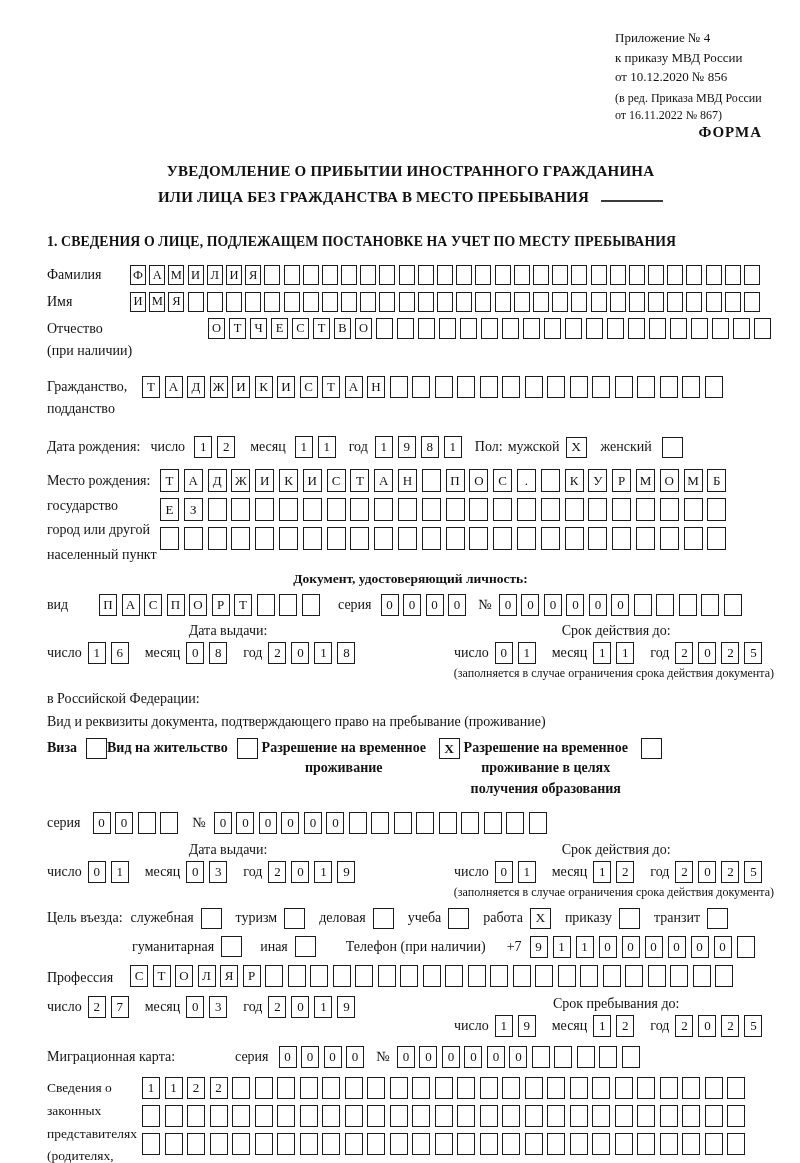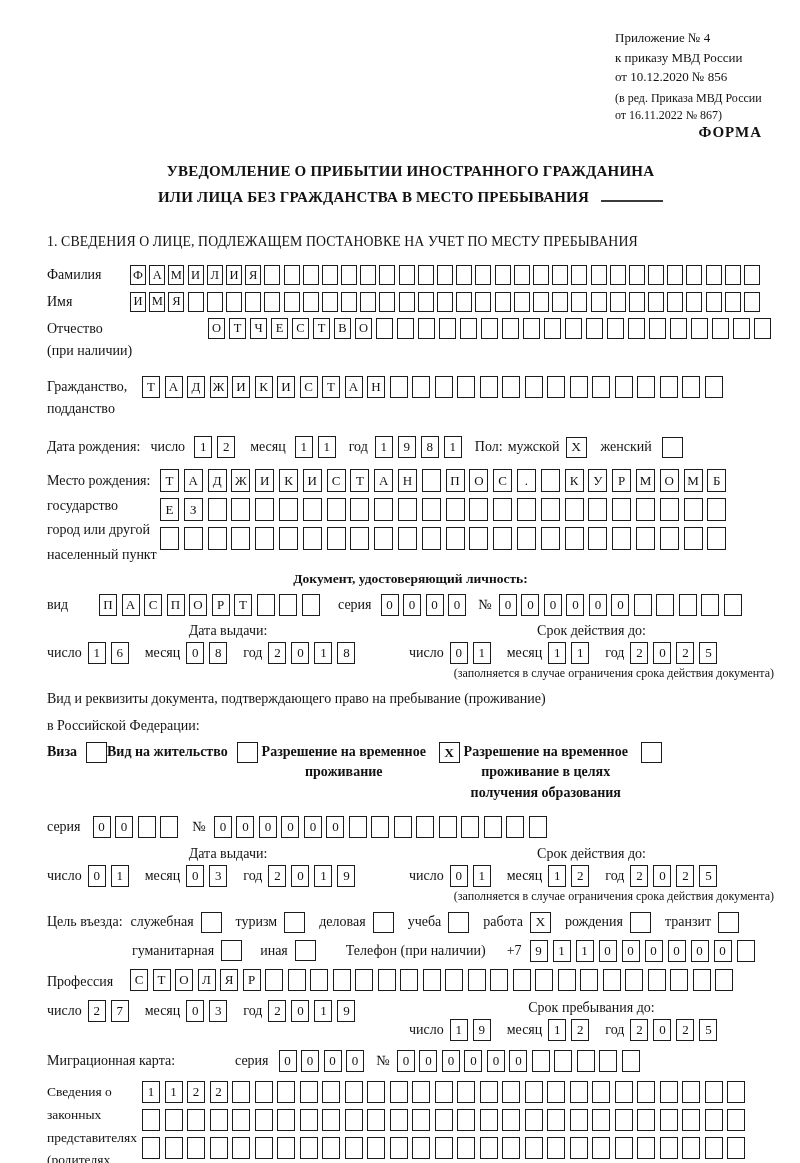--- a/index.html
+++ b/index.html
@@ -7,21 +7,21 @@
        font-family:"Liberation Serif","DejaVu Serif",serif;overflow:hidden;}
   .page{box-sizing:border-box;width:800px;height:819px;padding:28px 26px 0 47px;}
 
   
   .annex{margin-left:568px;font-size:13px;line-height:1.5;}
   .annex .ed{font-size:12px;margin-top:3px;line-height:1.45;}
   .forma{text-align:right;padding-right:12px;font-weight:bold;font-size:15px;letter-spacing:1px;}
 
   .title{text-align:center;font-weight:bold;font-size:15px;margin-top:18px;line-height:1.7;letter-spacing:.2px;}
   .title-underline{display:inline-block;width:62px;height:13px;border-bottom:2.4px solid #3a3a3a;margin-left:12px;}
-  .sec{font-weight:normal;font-size:13.8px;margin-top:24px;margin-bottom:15px;letter-spacing:.1px;}
+  .sec{font-weight:bold;font-size:13.8px;margin-top:24px;margin-bottom:15px;letter-spacing:.1px;}
 
   
   .row{display:flex;align-items:flex-start;margin-bottom:6px;}
   .lbl{font-size:14px;line-height:1.45;flex-shrink:0;}
   .lbl-col{font-size:14px;line-height:1.6;flex-shrink:0;}
   .w83{width:83px;} .w161{width:161px;} .w95{width:95px;} .w113{width:113px;}
 
   .boxes{display:flex;flex-wrap:nowrap;}
   .box{box-sizing:border-box;width:16px;height:20px;border:1.6px solid #1c1c1c;margin-right:3.2px;
        display:flex;align-items:center;justify-content:center;font-size:12.5px;background:#fff;}
@@ -31,21 +31,21 @@
   .boxes.dt .box{width:18px;height:22px;margin-right:5px;font-size:13px;}
   .stack .boxes{margin-bottom:6px;}
 
   .cb{box-sizing:border-box;width:21px;height:21px;border:1.6px solid #1c1c1c;flex-shrink:0;
       display:flex;align-items:center;justify-content:center;font-size:13.5px;background:#fff;}
 
   .center-bold{text-align:center;font-weight:bold;font-size:13.5px;margin:4px 0 7px 0;}
   .note{font-size:12px;text-align:right;margin-top:2px;margin-bottom:8px;}
 
   
-  .dcols{display:flex;margin-top:4px;}
+  .dcols{display:flex;margin-top:4px;gap:45px;}
   .dcol-l{width:362px;flex-shrink:0;}
   .dcol-r{flex:1;}
   .dhead{text-align:center;font-size:14px;margin-bottom:3px;}
   .drow{display:flex;align-items:center;}
   .drow .dl{font-size:14px;margin-right:6px;}
   .drow .boxes{margin-right:11px;}
 
   
   .opts{display:flex;align-items:flex-start;margin:6px 0 13px 0;font-weight:bold;}
   .opt{display:flex;align-items:flex-start;}
@@ -427,22 +427,22 @@
             <span class="box">2</span>
             <span class="box">0</span>
             <span class="box">2</span>
             <span class="box">5</span>
           </span>
       </div>
     </div>
   </div>
   <div class="note">(заполняется в случае ограничения срока действия документа)</div>
 
+  <div class="lbl" style="margin-bottom:2px;">в Российской Федерации:</div>
   <div class="lbl" style="margin-bottom:6px;">Вид и реквизиты документа, подтверждающего право на пребывание (проживание)</div>
-  <div class="lbl" style="margin-bottom:2px;">в Российской Федерации:</div>
 
   <div class="opts">
     <div class="opt">
       <span class="olbl">Виза</span>
       <span class="cb"></span>
     </div>
     <div class="opt">
       <span class="olbl">Вид на жительство</span>
       <span class="cb"></span>
     </div>
@@ -537,21 +537,21 @@
     <span class="plbl first">служебная</span>
       <span class="cb"></span>
     <span class="plbl">туризм</span>
       <span class="cb"></span>
     <span class="plbl">деловая</span>
       <span class="cb"></span>
     <span class="plbl">учеба</span>
       <span class="cb"></span>
     <span class="plbl">работа</span>
       <span class="cb">X</span>
-    <span class="plbl">рождения</span>
+    <span class="plbl">приказу</span>
       <span class="cb"></span>
     <span class="plbl">транзит</span>
       <span class="cb"></span>
   </div>
 
   <div class="prow" style="margin-left:85px;">
     <span class="plbl first" style="margin-left:0;">гуманитарная</span>
       <span class="cb"></span>
     <span class="plbl" style="margin-left:16px;">иная</span>
       <span class="cb"></span>

